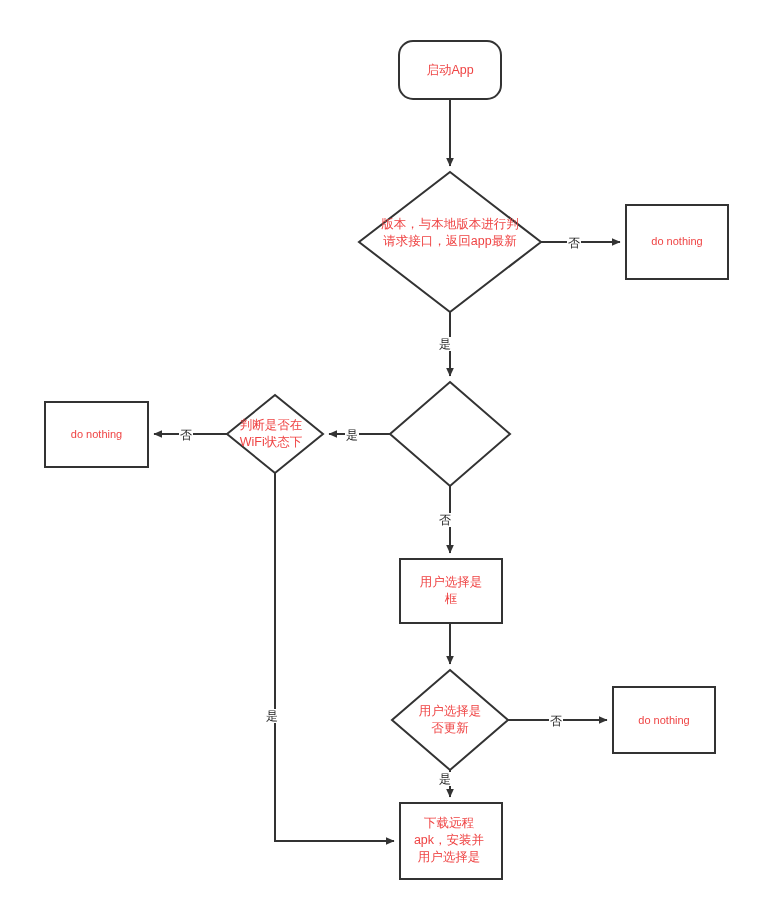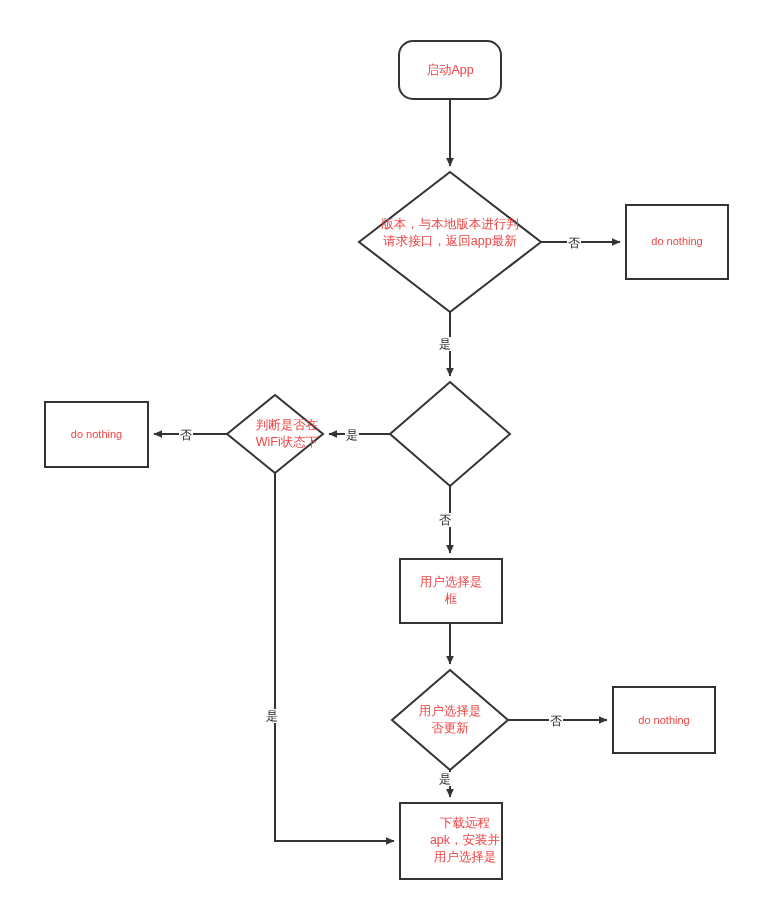--- a/index.html
+++ b/index.html
@@ -119,21 +119,21 @@
   <div class="node-label" style="left:355px; top:216px; width:190px;">
     <div>版本，与本地版本进行判</div>
     <div>请求接口，返回app最新</div>
   </div>
 
   <div class="node-label latin" style="left:626px; top:233px; width:102px;">
     <div>do nothing</div>
   </div>
 
 
-  <div class="node-label" style="left:228px; top:417px; width:118px;">
+  <div class="node-label" style="left:212px; top:417px; width:118px;">
     <div>判断是否在</div>
     <div>WiFi状态下</div>
   </div>
 
   <div class="node-label latin" style="left:45px; top:426px; width:103px;">
     <div>do nothing</div>
   </div>
 
   <div class="node-label" style="left:400px; top:574px; width:102px;">
     <div>用户选择是</div>
@@ -142,21 +142,21 @@
 
   <div class="node-label" style="left:392px; top:703px; width:116px;">
     <div>用户选择是</div>
     <div>否更新</div>
   </div>
 
   <div class="node-label latin" style="left:613px; top:712px; width:102px;">
     <div>do nothing</div>
   </div>
 
-  <div class="node-label" style="left:412px; top:815px; width:106px;">
+  <div class="node-label" style="left:396px; top:815px; width:106px;">
     <div>下载远程</div>
     <div>apk，安装并</div>
     <div>用户选择是</div>
   </div>
 
   <div class="edge-label" style="left:567px; top:236px;">否</div>
 
   <div class="edge-label" style="left:438px; top:337px;">是</div>
 
   <div class="edge-label" style="left:345px; top:428px;">是</div>

